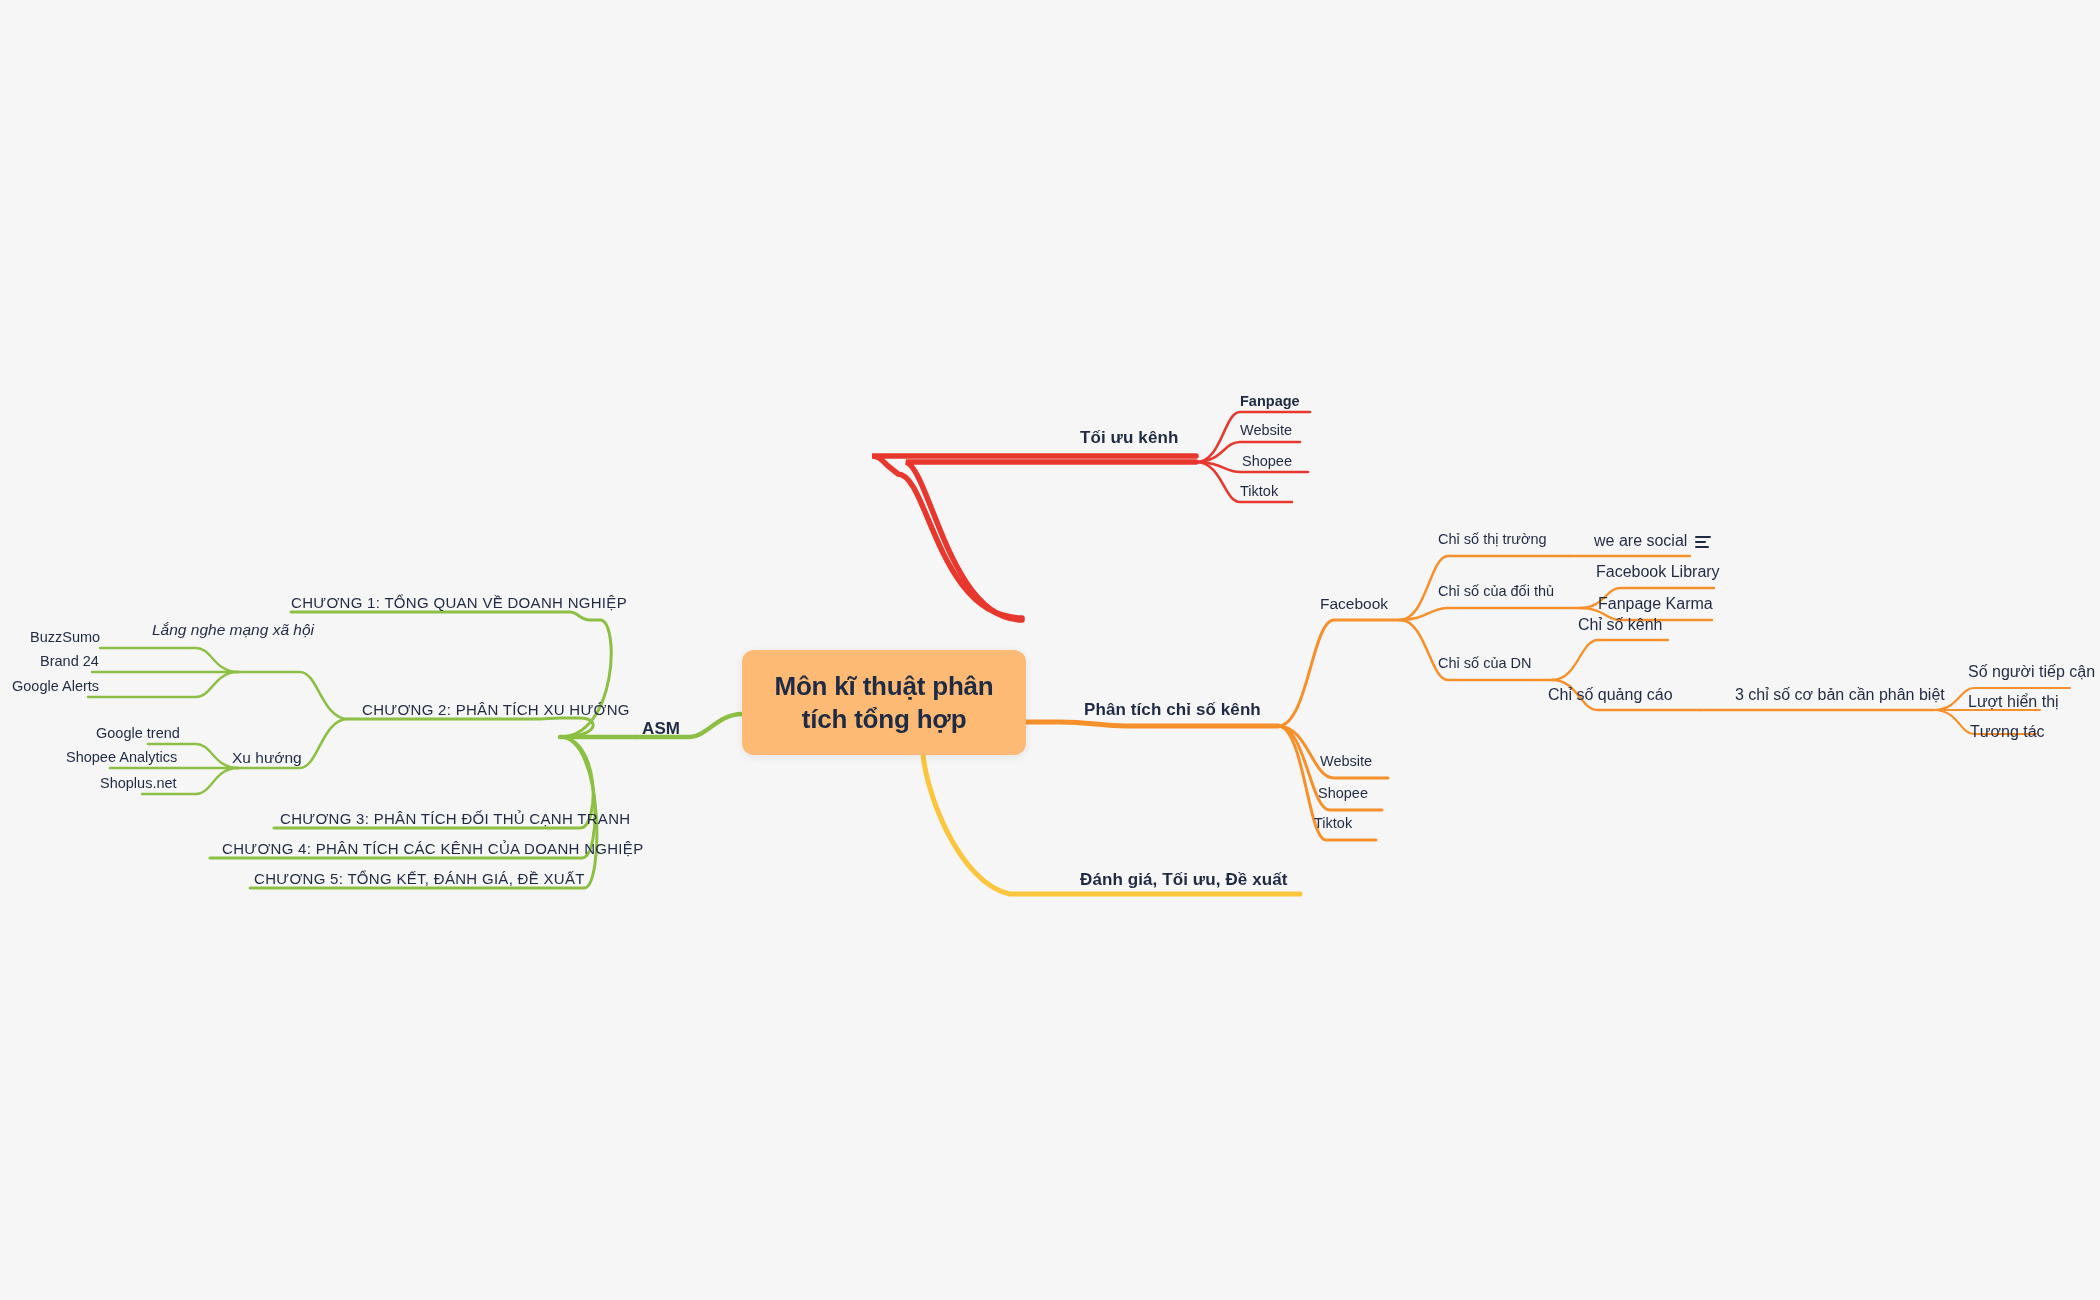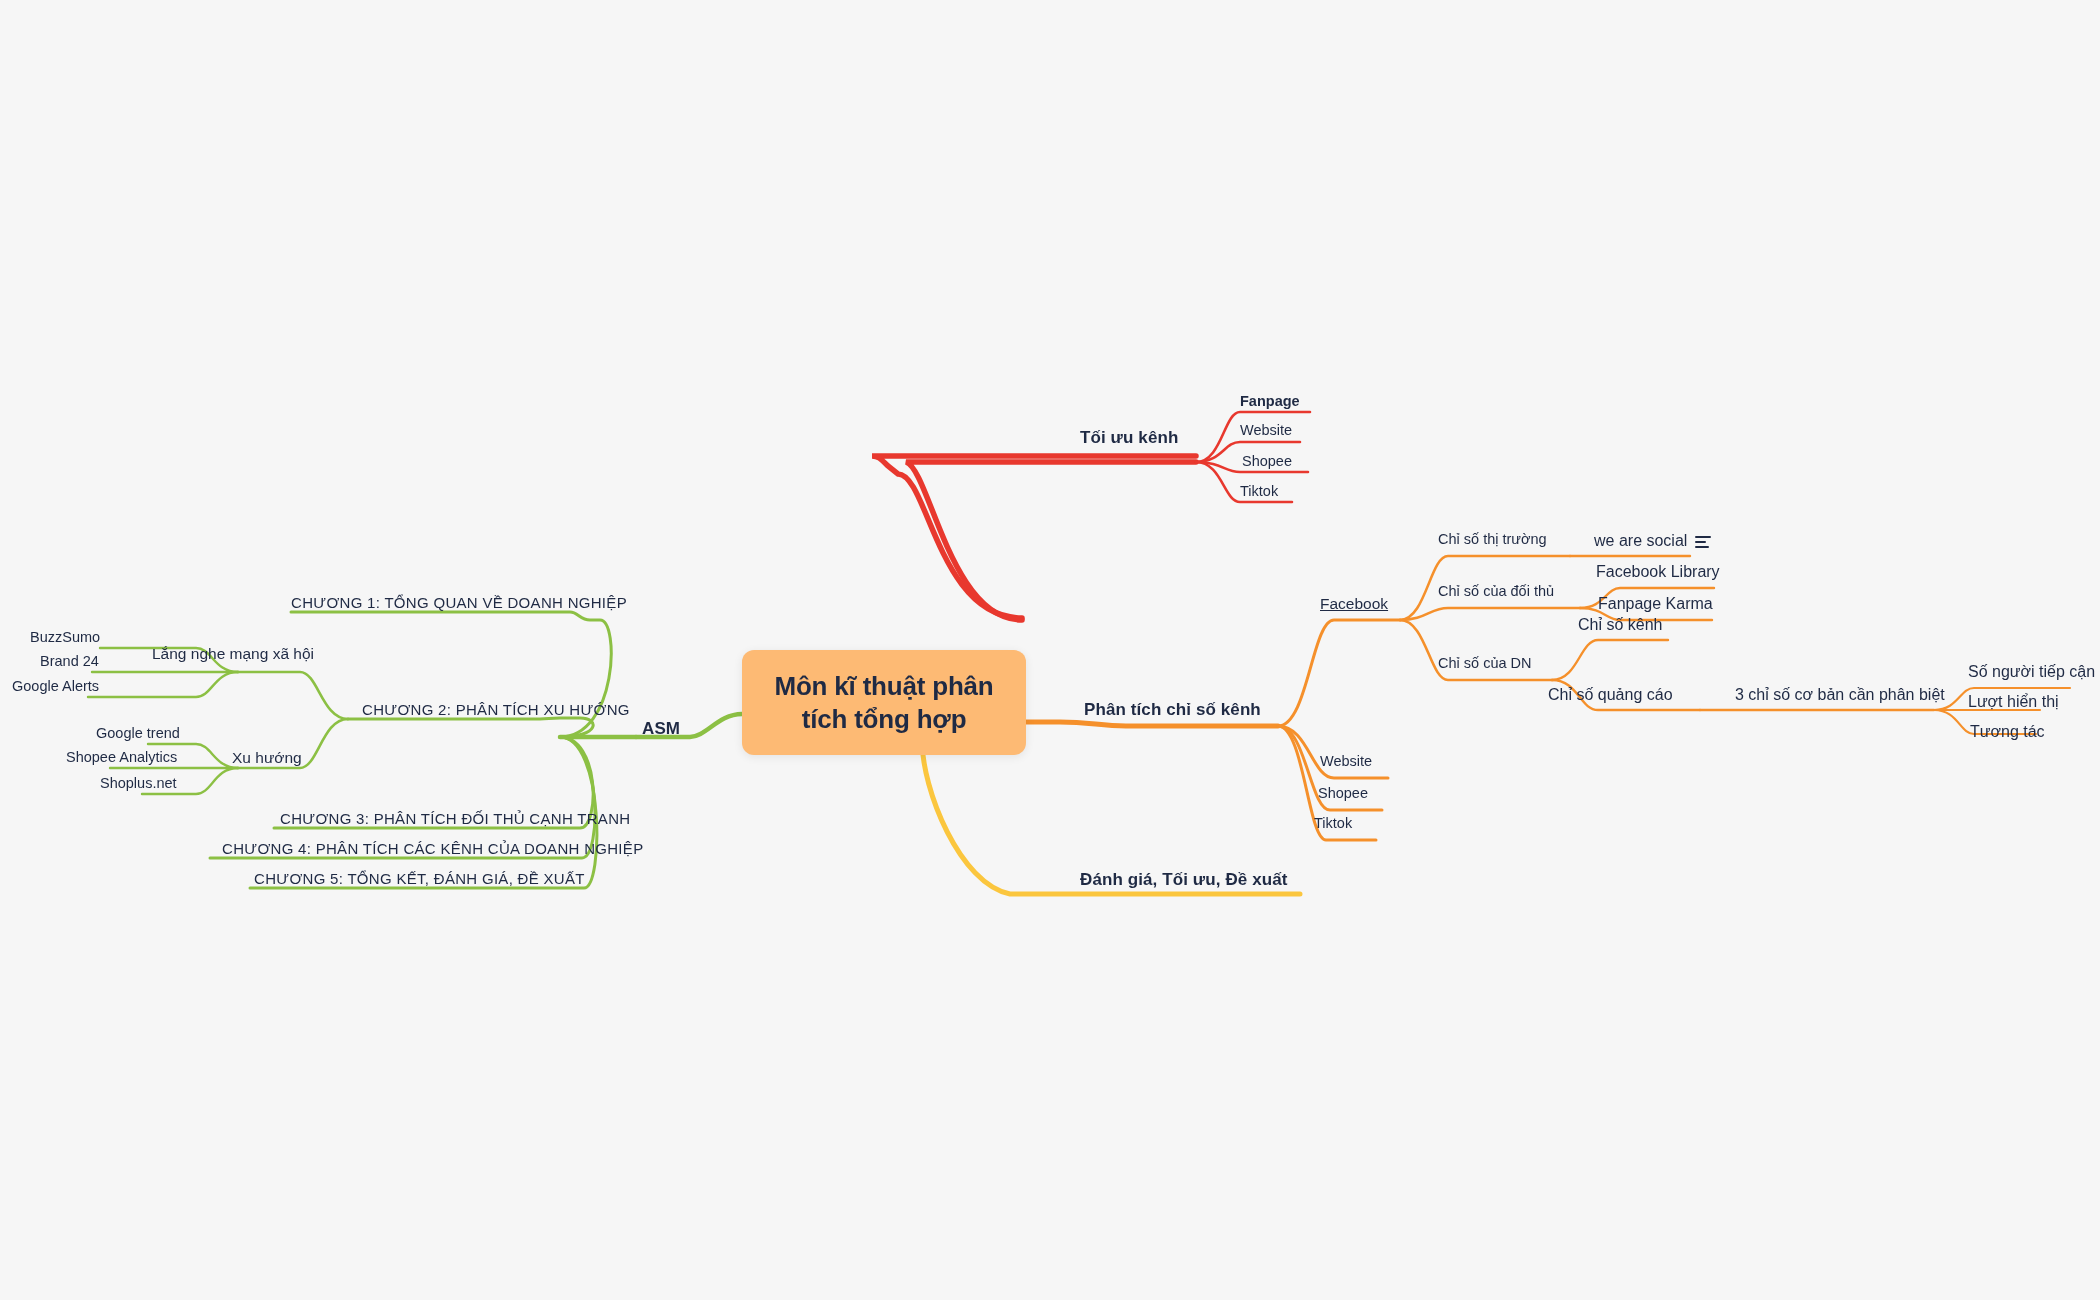--- a/index.html
+++ b/index.html
@@ -178,21 +178,21 @@
   </div>
 
   <div class="node chapter" style="left:222px; top:840px;">
     <span>CHƯƠNG 4: PHÂN TÍCH CÁC KÊNH CỦA DOANH NGHIỆP</span>
   </div>
 
   <div class="node chapter" style="left:254px; top:870px;">
     <span>CHƯƠNG 5: TỔNG KẾT, ĐÁNH GIÁ, ĐỀ XUẤT</span>
   </div>
 
-  <div class="node lvl2" style="left:152px; top:644px;">
+  <div class="node lvl2" style="left:152px; top:620px;font-style:italic;">
     <span>Lắng nghe mạng xã hội</span>
   </div>
 
   <div class="node lvl2" style="left:232px; top:748px;">
     <span>Xu hướng</span>
   </div>
 
   <div class="node lvl3" style="left:30px; top:628px;">
     <span>BuzzSumo</span>
   </div>
@@ -227,21 +227,21 @@
     <span>Shopee</span>
   </div>
   <div class="node lvl3" style="left:1240px; top:482px;">
     <span>Tiktok</span>
   </div>
 
   <div class="node lvl1" style="left:1084px; top:699px;">
     <span>Phân tích chỉ số kênh</span>
   </div>
 
-  <div class="node lvl2" style="left:1320px; top:594px;text-decoration:underline;">
+  <div class="node lvl2" style="left:1320px; top:594px;">
     <span>Facebook</span>
   </div>
 
   <div class="node lvl3" style="left:1320px; top:752px;">
     <span>Website</span>
   </div>
   <div class="node lvl3" style="left:1318px; top:784px;">
     <span>Shopee</span>
   </div>
   <div class="node lvl3" style="left:1314px; top:814px;">

